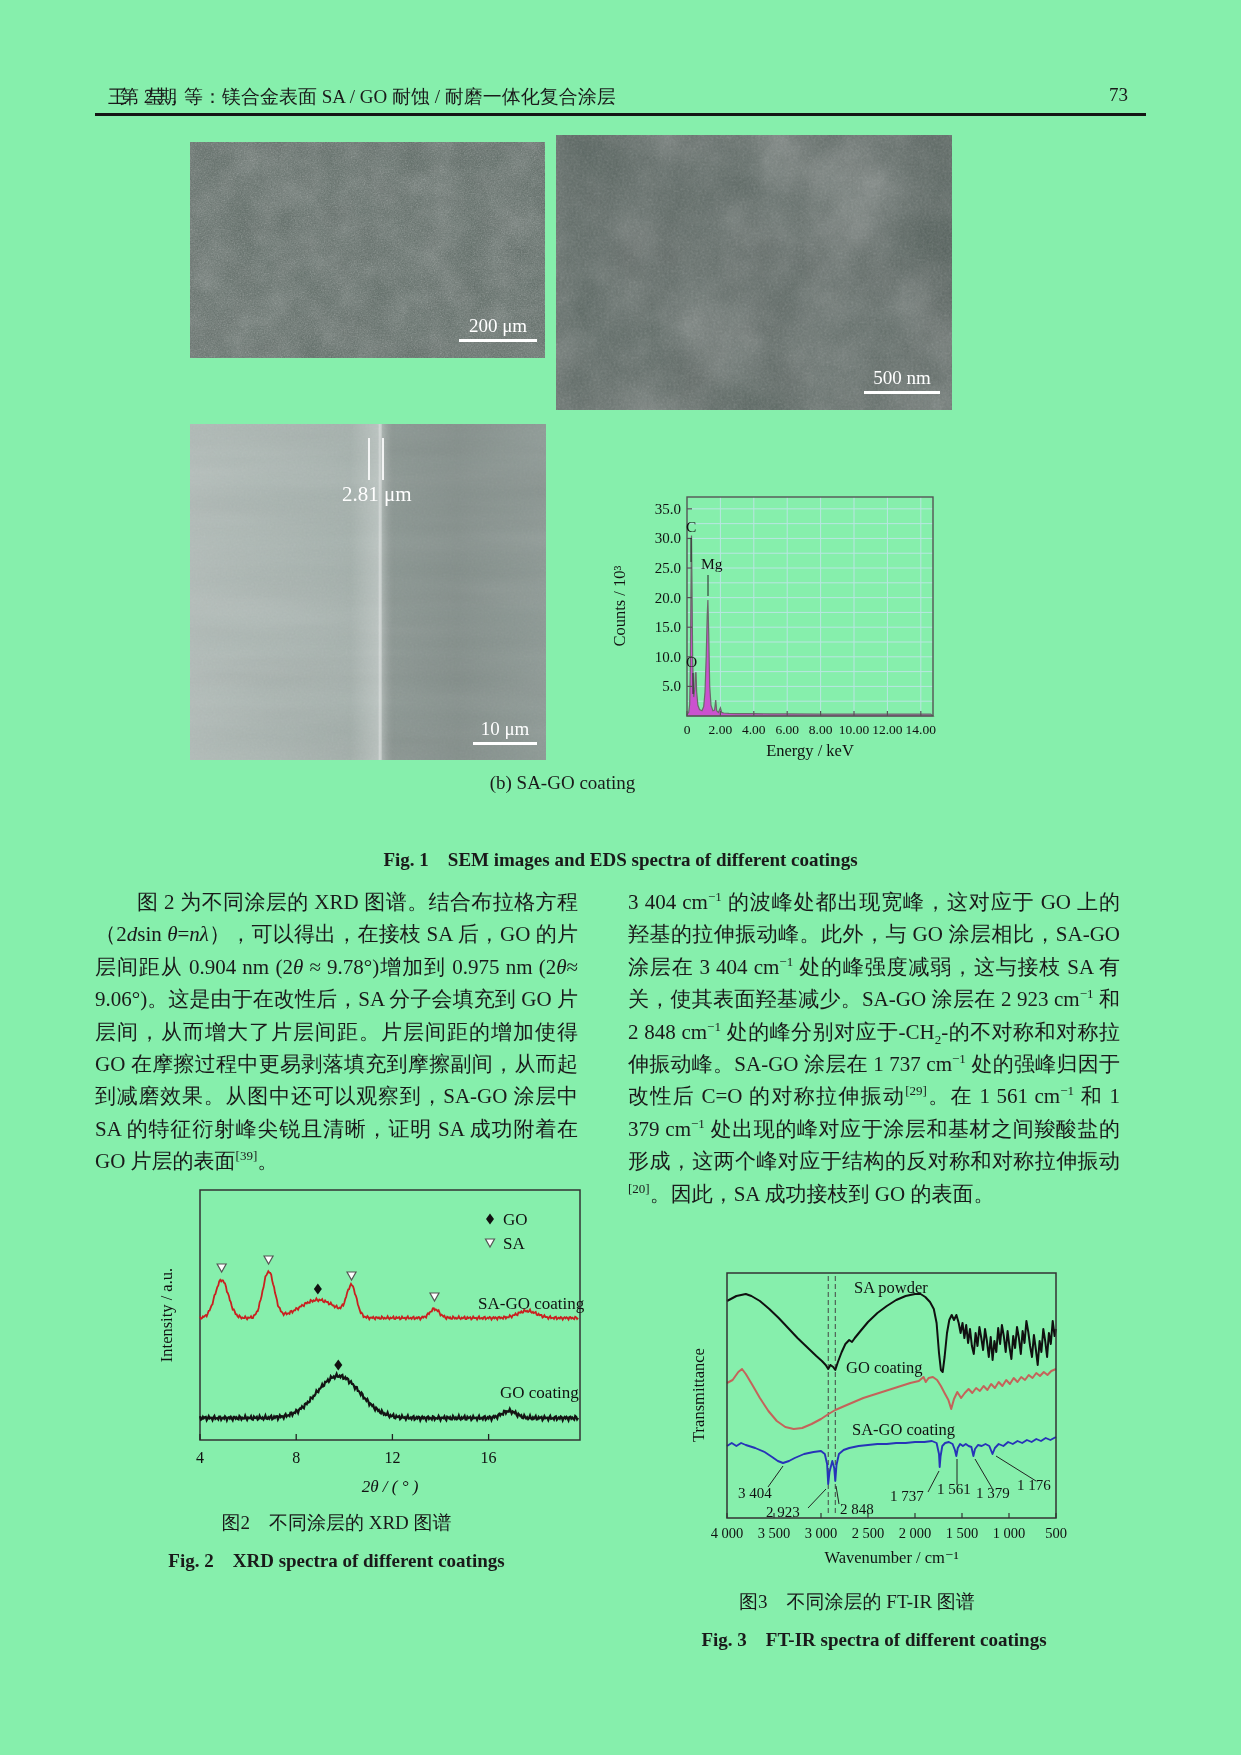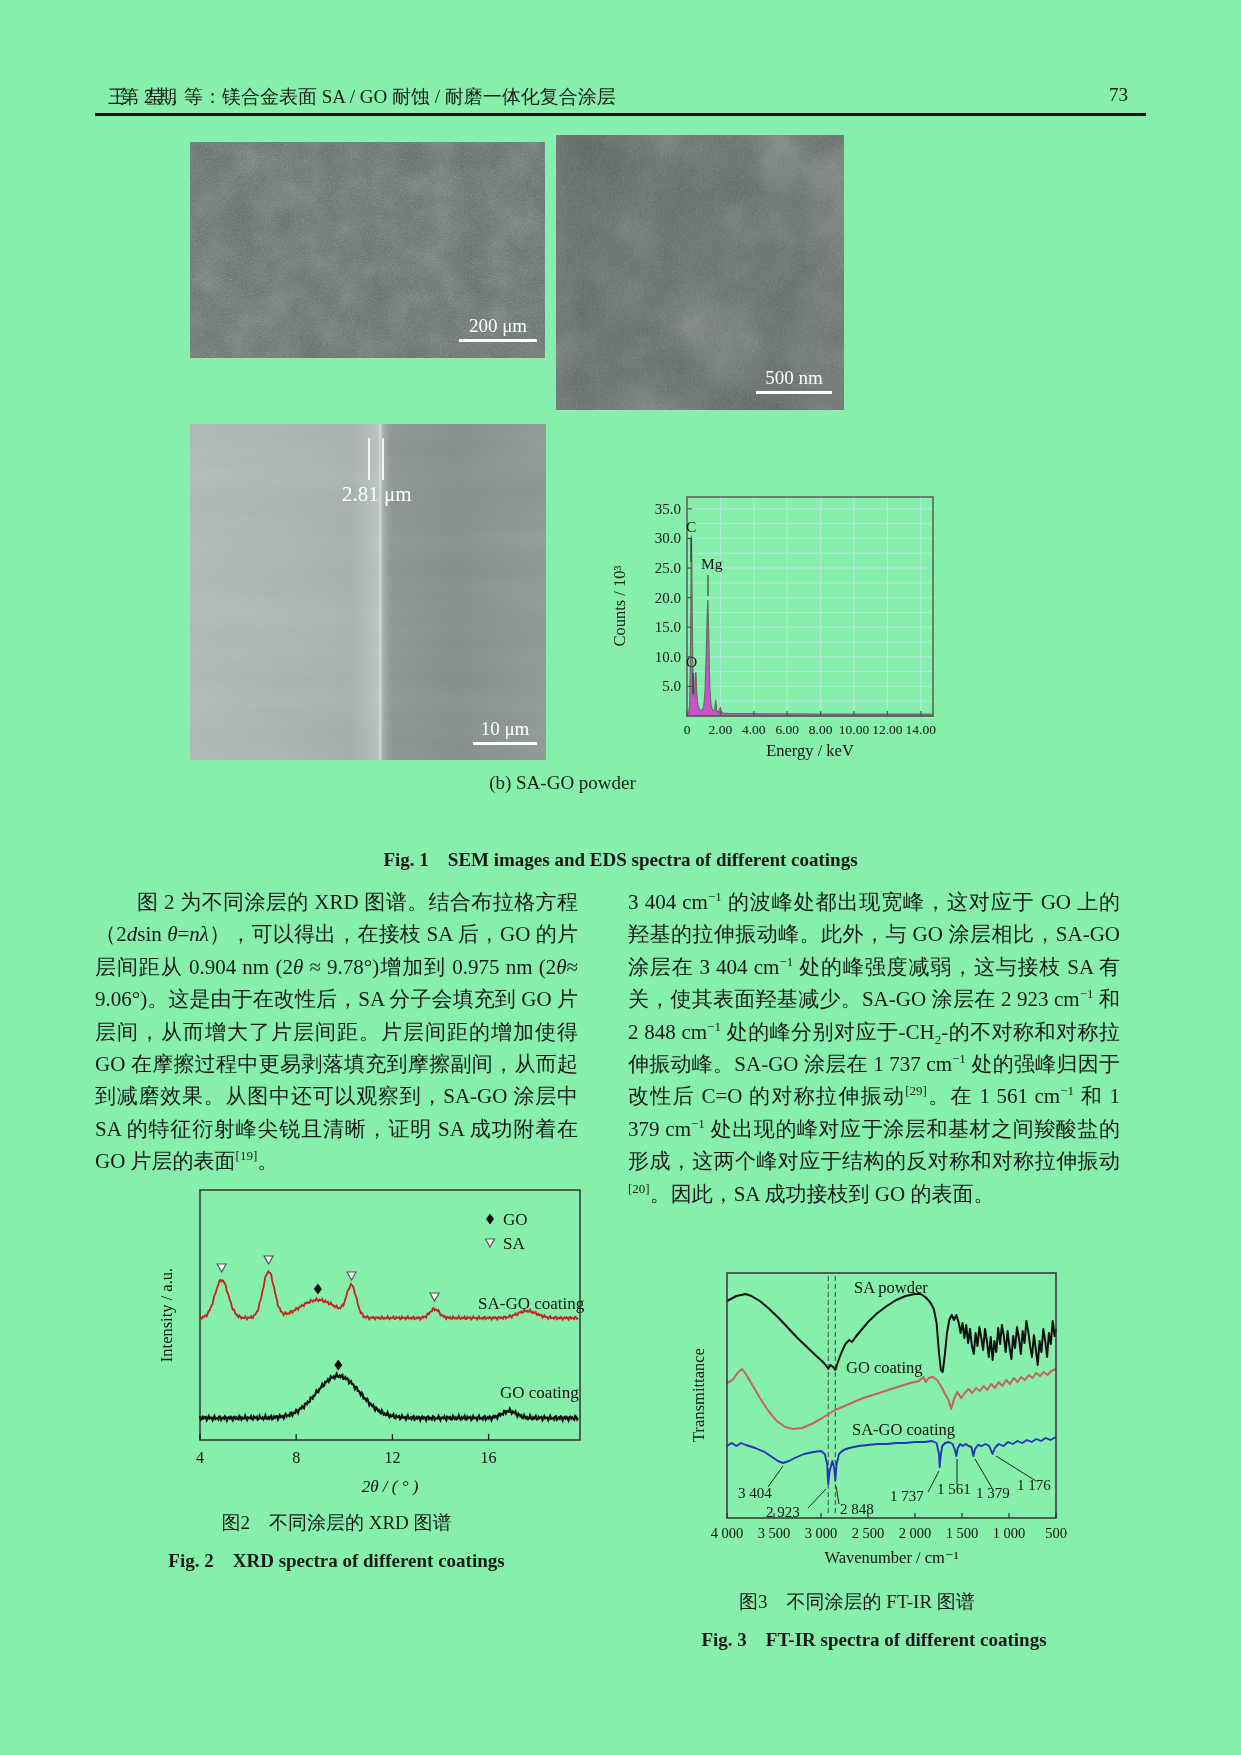--- a/index.html
+++ b/index.html
@@ -55,21 +55,21 @@
       <rect width="100%" height="100%" fill="#5a6862"></rect>
       <rect width="100%" height="100%" filter="url(#blob1)" opacity="0.30"></rect>
       <rect width="100%" height="100%" filter="url(#grain1)" opacity="0.38"></rect>
     </svg>
     <div class="sb" style="right:8px;bottom:16px;width:78px;">
       <span>200 μm</span>
       <div class="bar"></div>
     </div>
   </div>
 
-  <div class="sem" style="left:556px;top:135px;width:288px;height:275px;background:#525f5a;">
+  <div class="sem" style="left:556px;top:135px;width:396px;height:275px;background:#525f5a;">
     <svg class="fill" preserveAspectRatio="none">
       <filter id="grain2">
           <feTurbulence type="fractalNoise" baseFrequency="0.45" numOctaves="2" seed="7"></feTurbulence>
           <feColorMatrix type="saturate" values="0"></feColorMatrix>
         </filter>
       <filter id="blob2">
           <feTurbulence type="fractalNoise" baseFrequency="0.012" numOctaves="5" seed="9"></feTurbulence>
           <feColorMatrix type="saturate" values="0"></feColorMatrix>
         </filter>
       <rect width="100%" height="100%" fill="#525f5a"></rect>
@@ -172,25 +172,25 @@
         <text x="126" y="62" font-size="15.5">C</text>
         <line x1="131" y1="68" x2="131" y2="92" stroke="#222" stroke-width="1"></line>
         <text x="141" y="99" font-size="15.5">Mg</text>
         <line x1="148" y1="105" x2="148" y2="126" stroke="#222" stroke-width="1"></line>
         <text x="126" y="197" font-size="15.5">O</text>
         <line x1="133" y1="203" x2="133" y2="224" stroke="#222" stroke-width="1"></line>
         <text x="250" y="286" text-anchor="middle" font-size="16.5">Energy / keV</text>
         <text x="0" y="0" text-anchor="middle" font-size="16.5" transform="translate(65,136) rotate(-90)">Counts / 10³</text>
       </svg></div>
 
-  <div class="cap" style="left:190px;top:772px;width:745px;">(b) SA-GO powder</div>
+  <div class="cap" style="left:190px;top:772px;width:745px;">(b) SA-GO coating</div>
   <div class="cap en" style="left:0;top:847px;width:1241px;">Fig. 1　SEM images and EDS spectra of different coatings</div>
 
   <div class="col abs" style="left:95px;top:886px;width:483px;">
-    <p class="indent">图 2 为不同涂层的 XRD 图谱。结合布拉格方程（2<i>d</i>sin <i>θ</i>=<i>nλ</i>），可以得出，在接枝 SA 后，GO 的片层间距从 0.904 nm (2<i>θ</i> ≈ 9.78°)增加到 0.975 nm (2<i>θ</i>≈ 9.06°)。这是由于在改性后，SA 分子会填充到 GO 片层间，从而增大了片层间距。片层间距的增加使得 GO 在摩擦过程中更易剥落填充到摩擦副间，从而起到减磨效果。从图中还可以观察到，SA-GO 涂层中 SA 的特征衍射峰尖锐且清晰，证明 SA 成功附着在 GO 片层的表面<sup>[19]</sup>。</p>
+    <p class="indent">图 2 为不同涂层的 XRD 图谱。结合布拉格方程（2<i>d</i>sin <i>θ</i>=<i>nλ</i>），可以得出，在接枝 SA 后，GO 的片层间距从 0.904 nm (2<i>θ</i> ≈ 9.78°)增加到 0.975 nm (2<i>θ</i>≈ 9.06°)。这是由于在改性后，SA 分子会填充到 GO 片层间，从而增大了片层间距。片层间距的增加使得 GO 在摩擦过程中更易剥落填充到摩擦副间，从而起到减磨效果。从图中还可以观察到，SA-GO 涂层中 SA 的特征衍射峰尖锐且清晰，证明 SA 成功附着在 GO 片层的表面<sup>[39]</sup>。</p>
   </div>
 
   <div class="chart" style="left:150px;top:1185px;width:470px;height:330px;"><svg width="470" height="330">
         <rect x="50" y="5" width="380" height="250" fill="none" stroke="#333" stroke-width="1.5"></rect>
         <line x1="50" y1="255" x2="50" y2="249" stroke="#222" stroke-width="1.3"></line>
         <text x="50" y="278" text-anchor="middle" font-size="16">4</text>
         <line x1="146.20253164556962" y1="255" x2="146.20253164556962" y2="249" stroke="#222" stroke-width="1.3"></line>
         <text x="146.20253164556962" y="278" text-anchor="middle" font-size="16">8</text>
         <line x1="242.40506329113924" y1="255" x2="242.40506329113924" y2="249" stroke="#222" stroke-width="1.3"></line>
         <text x="242.40506329113924" y="278" text-anchor="middle" font-size="16">12</text>

